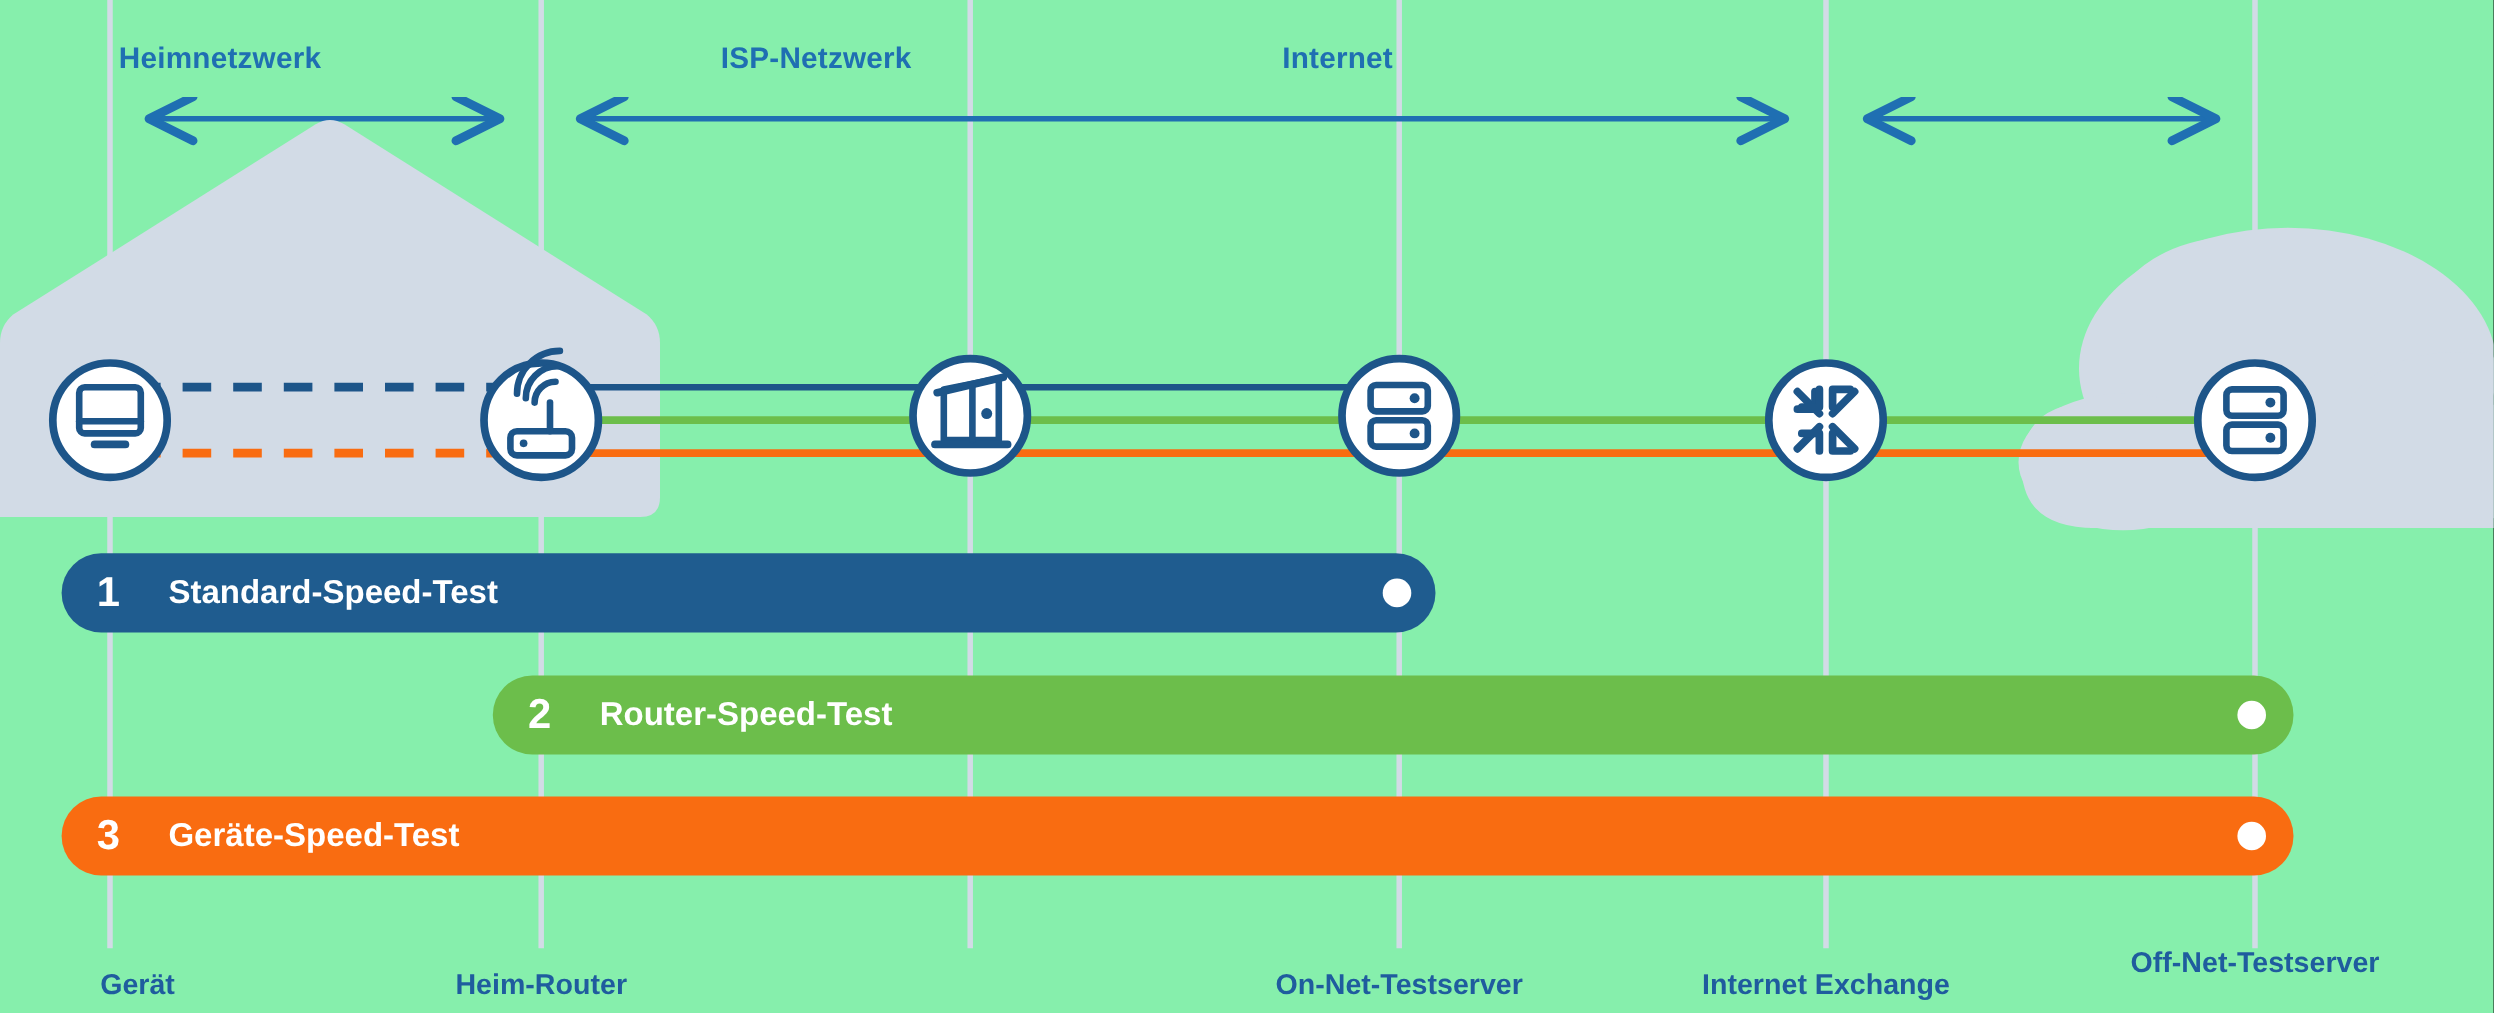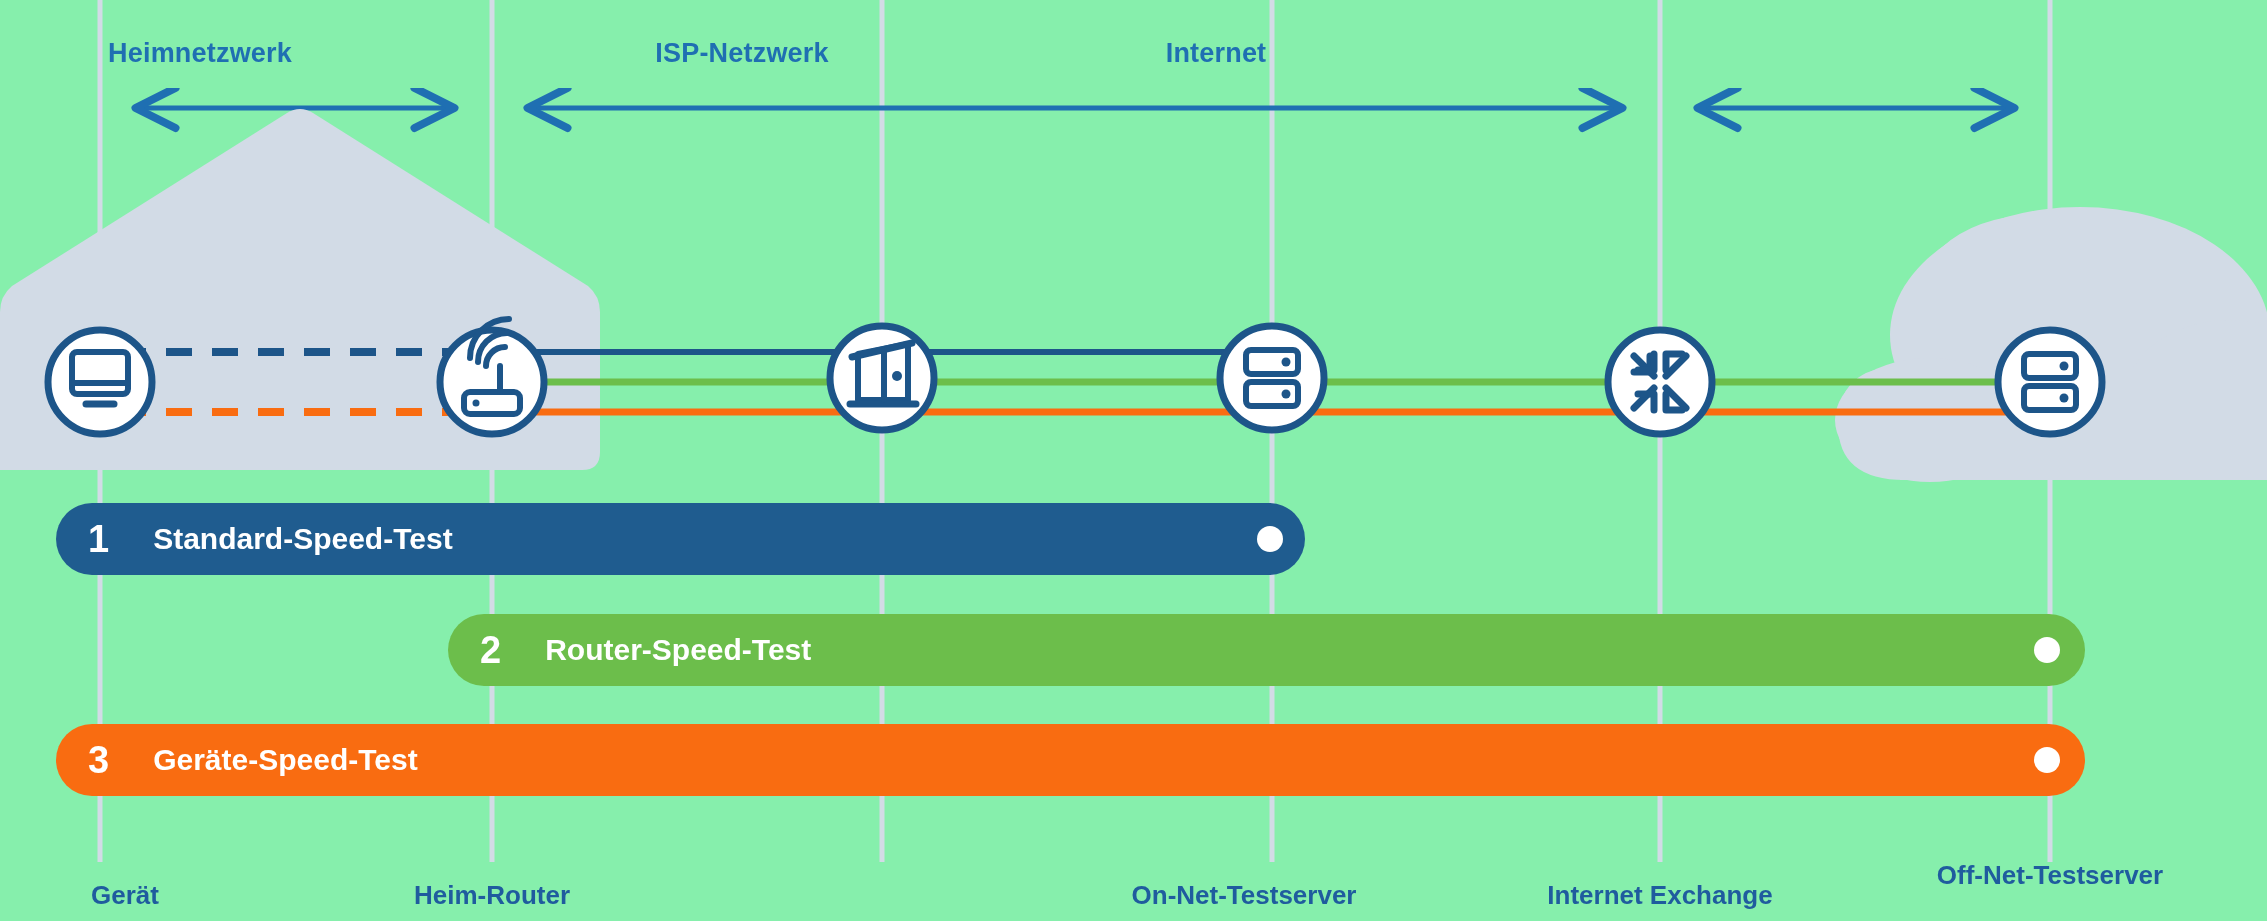--- a/index.html
+++ b/index.html
@@ -221,17 +221,17 @@
   </div>
 
   <div class="bar" style="left:56px; width:2029px; top:724px; height:72px; background:#f96c11;">
     <span class="bar-num">3</span>
     <span class="bar-text">Geräte-Speed-Test</span>
     <span class="bar-dot" style="left:1991px;"></span>
   </div>
 
   <div class="node-label" style="left:100px;  top:880px;margin-left:25px;">Gerät</div>
   <div class="node-label" style="left:492px;  top:880px;">Heim-Router</div>
-  <div class="node-label" style="left:1244px; top:880px;">On-Net-Testserver</div>
+  <div class="node-label" style="left:1272px; top:880px;">On-Net-Testserver</div>
   <div class="node-label" style="left:1660px; top:880px;">Internet Exchange</div>
   <div class="node-label" style="left:2050px; top:860px;">Off-Net-Testserver</div>
 
 </div>
 
 </body></html>

